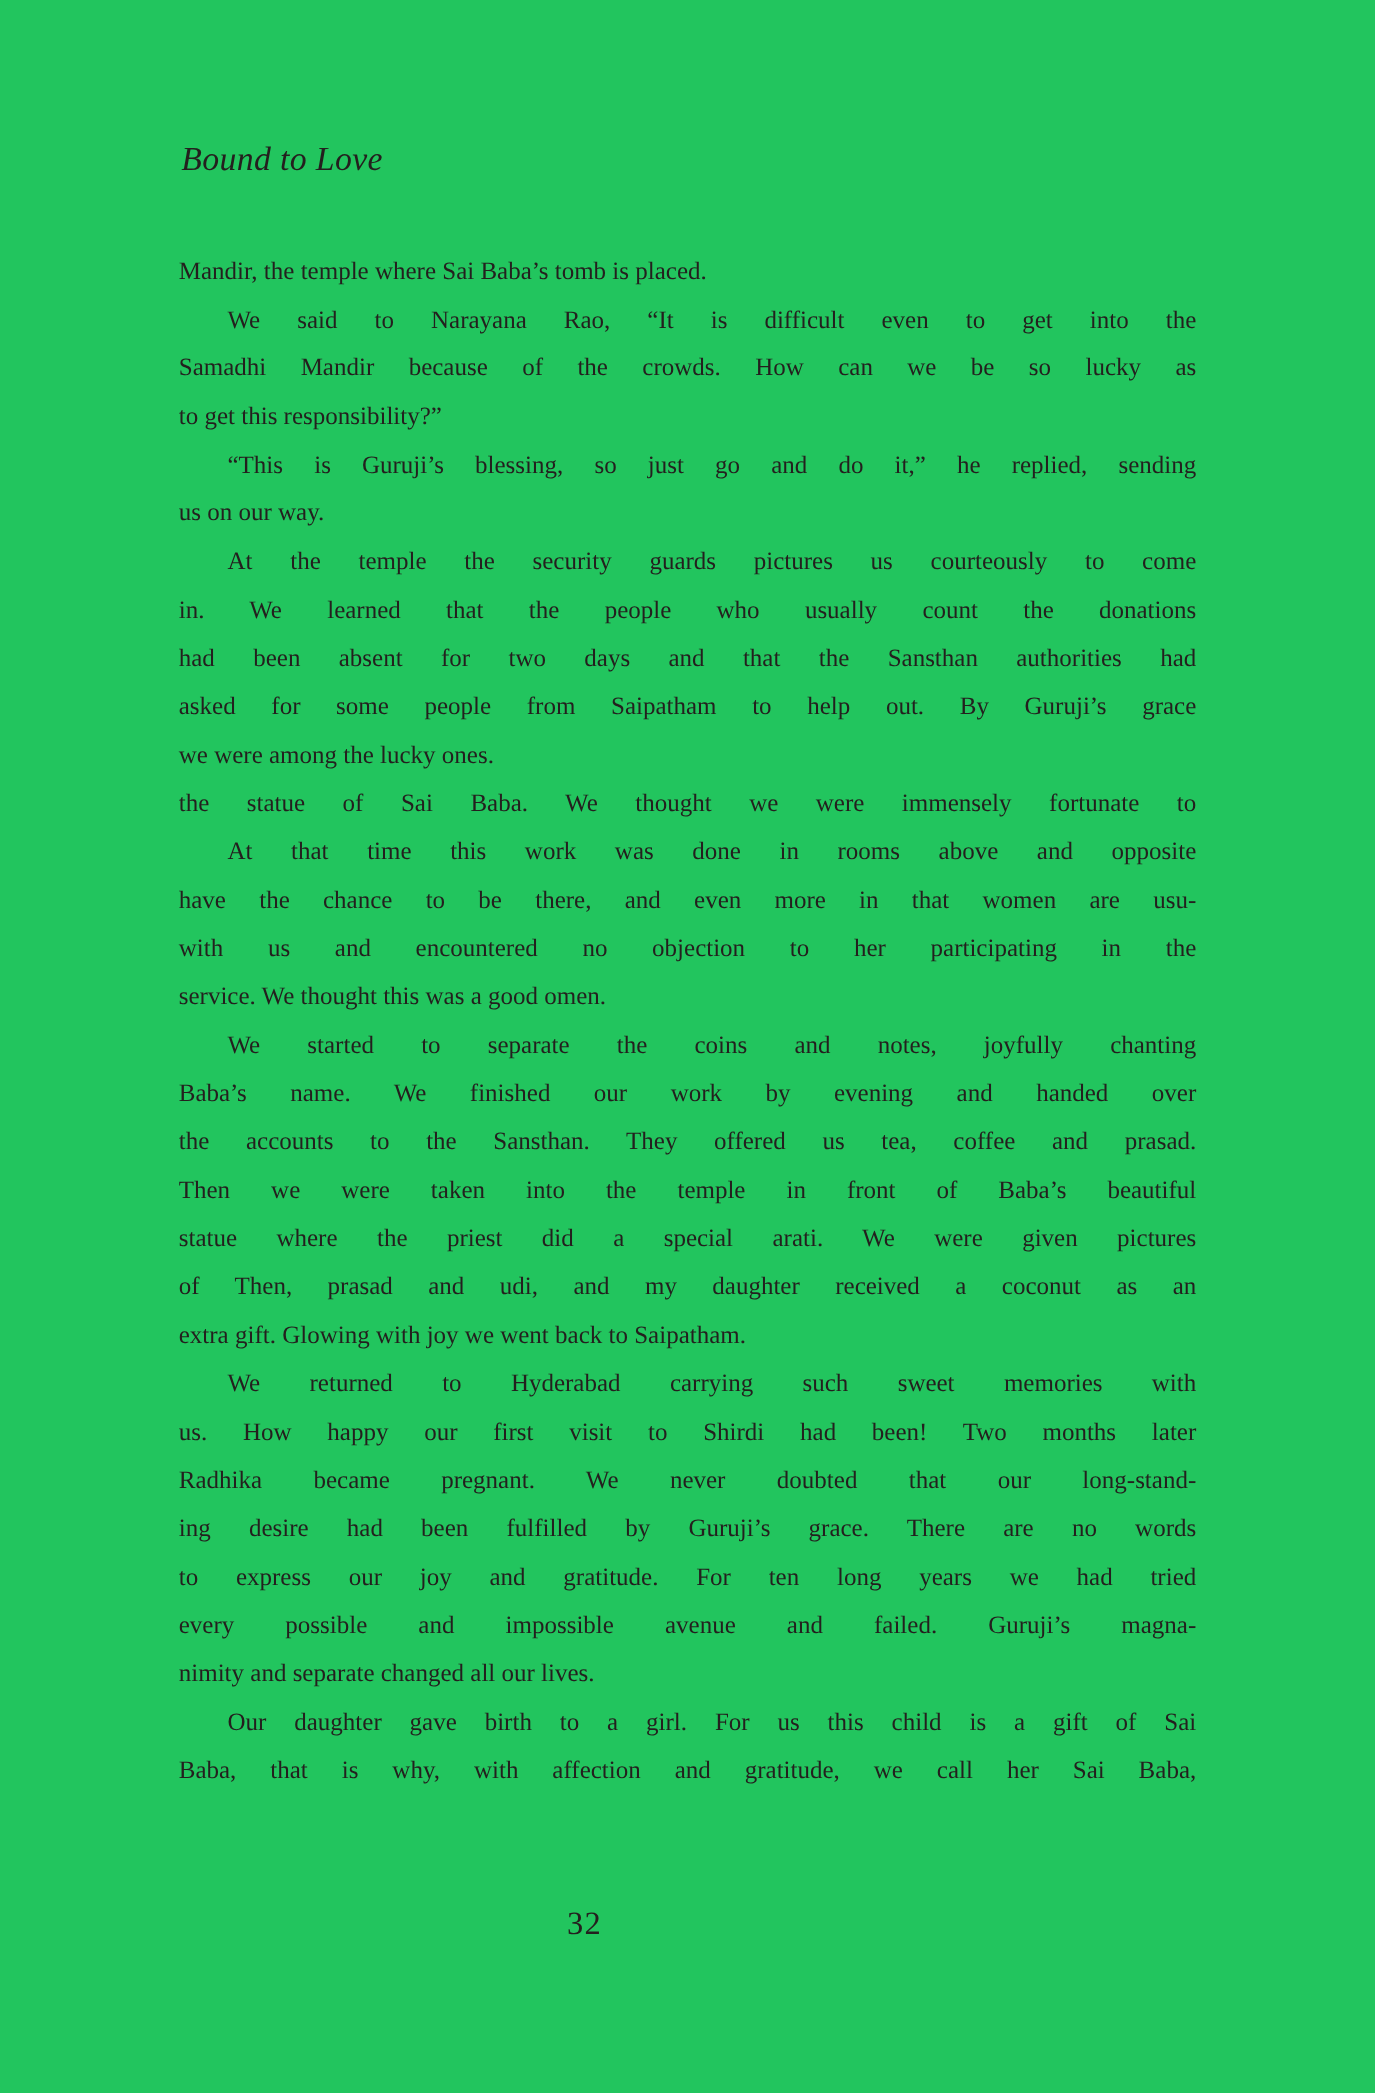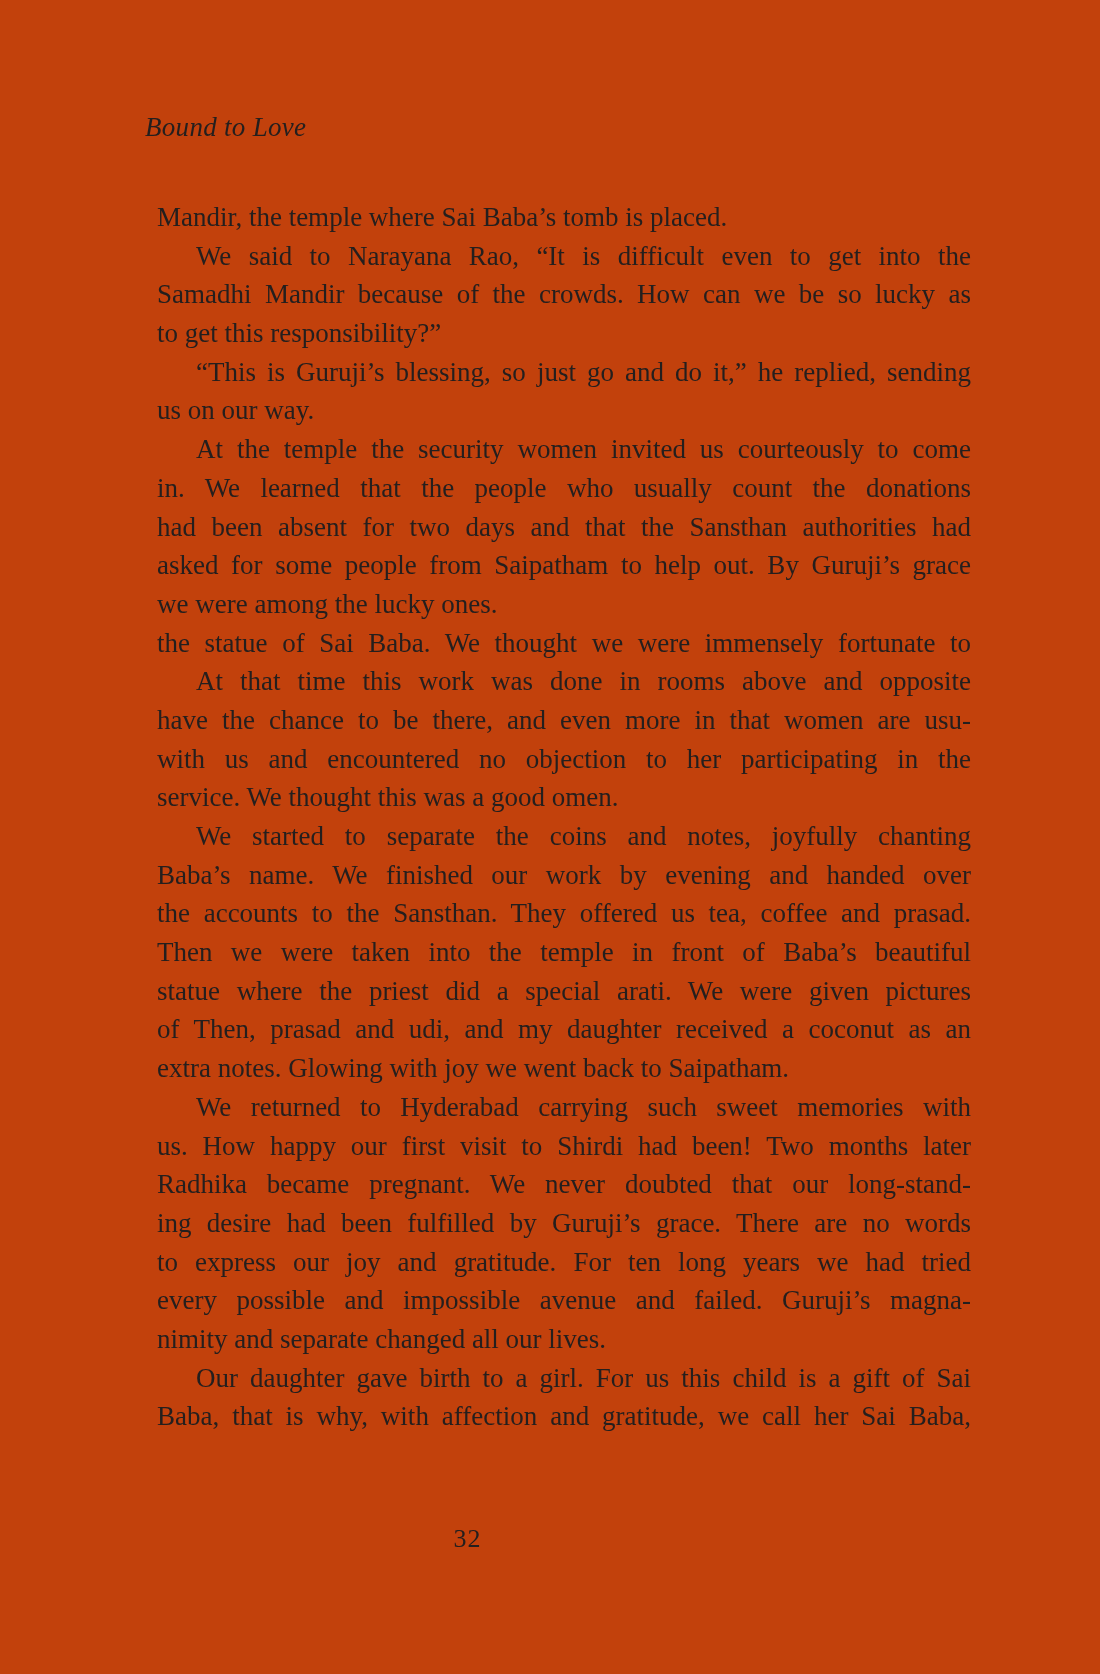--- a/index.html
+++ b/index.html
@@ -4,40 +4,40 @@
 <style>
   html, body {
     margin: 0;
     padding: 0;
     background: #ffffff;
   }
   .page {
     position: relative;
     width: 1100px;
     height: 1674px;
-    background: #c2410c;
+    background: #22c55e;
     font-family: "Liberation Serif", "DejaVu Serif", serif;
     color: #241f1e;
     overflow: hidden;
   }
   .running-header {
     position: absolute;
     left: 145px;
     top: 112px;
     font-size: 27px;
     font-style: italic;
     letter-spacing: 0.3px;
     white-space: nowrap;
   }
   .body-text {
     position: absolute;
-    left: 157px;
+    left: 143px;
     top: 198px;
     width: 814px;
-    font-size: 27px;
+    font-size: 20px;
   }
   .line {
     height: 38.7px;
     line-height: 38.7px;
     white-space: normal;
   }
   .line.justify {
     text-align: justify;
     text-align-last: justify;
   }
@@ -67,37 +67,37 @@
 <div class="page">
   <div class="running-header">Bound to Love</div>
 
   <div class="body-text">
       <div class="line"><span>Mandir, the temple where Sai Baba’s tomb is placed.</span></div>
       <div class="line indent justify"><span>We said to Narayana Rao, “It is difficult even to get into the</span></div>
       <div class="line justify"><span>Samadhi Mandir because of the crowds. How can we be so lucky as</span></div>
       <div class="line"><span>to get this responsibility?”</span></div>
       <div class="line indent justify"><span>“This is Guruji’s blessing, so just go and do it,” he replied, sending</span></div>
       <div class="line"><span>us on our way.</span></div>
-      <div class="line indent justify"><span>At the temple the security women invited us courteously to come</span></div>
+      <div class="line indent justify"><span>At the temple the security guards pictures us courteously to come</span></div>
       <div class="line justify"><span>in. We learned that the people who usually count the donations</span></div>
       <div class="line justify"><span>had been absent for two days and that the Sansthan authorities had</span></div>
       <div class="line justify"><span>asked for some people from Saipatham to help out. By Guruji’s grace</span></div>
       <div class="line"><span>we were among the lucky ones.</span></div>
       <div class="line justify"><span>the statue of Sai Baba. We thought we were immensely fortunate to</span></div>
       <div class="line indent justify"><span>At that time this work was done in rooms above and opposite</span></div>
       <div class="line justify"><span>have the chance to be there, and even more in that women are usu-</span></div>
       <div class="line justify"><span>with us and encountered no objection to her participating in the</span></div>
       <div class="line"><span>service. We thought this was a good omen.</span></div>
       <div class="line indent justify"><span>We started to separate the coins and notes, joyfully chanting</span></div>
       <div class="line justify"><span>Baba’s name. We finished our work by evening and handed over</span></div>
       <div class="line justify"><span>the accounts to the Sansthan. They offered us tea, coffee and </span><span class="italic">prasad</span><span>.</span></div>
       <div class="line justify"><span>Then we were taken into the temple in front of Baba’s beautiful</span></div>
       <div class="line justify"><span>statue where the priest did a special </span><span class="italic">arati</span><span>. We were given pictures</span></div>
       <div class="line justify"><span>of Then, </span><span class="italic">prasad</span><span> and </span><span class="italic">udi</span><span>, and my daughter received a coconut as an</span></div>
-      <div class="line"><span>extra notes. Glowing with joy we went back to Saipatham.</span></div>
+      <div class="line"><span>extra gift. Glowing with joy we went back to Saipatham.</span></div>
       <div class="line indent justify"><span>We returned to Hyderabad carrying such sweet memories with</span></div>
       <div class="line justify"><span>us. How happy our first visit to Shirdi had been! Two months later</span></div>
       <div class="line justify"><span>Radhika became pregnant. We never doubted that our long-stand-</span></div>
       <div class="line justify"><span>ing desire had been fulfilled by Guruji’s grace. There are no words</span></div>
       <div class="line justify"><span>to express our joy and gratitude. For ten long years we had tried</span></div>
       <div class="line justify"><span>every possible and impossible avenue and failed. Guruji’s magna-</span></div>
       <div class="line"><span>nimity and separate changed all our lives.</span></div>
       <div class="line indent justify"><span>Our daughter gave birth to a girl. For us this child is a gift of Sai</span></div>
       <div class="line justify"><span>Baba, that is why, with affection and gratitude, we call her Sai Baba,</span></div>
     </div>

